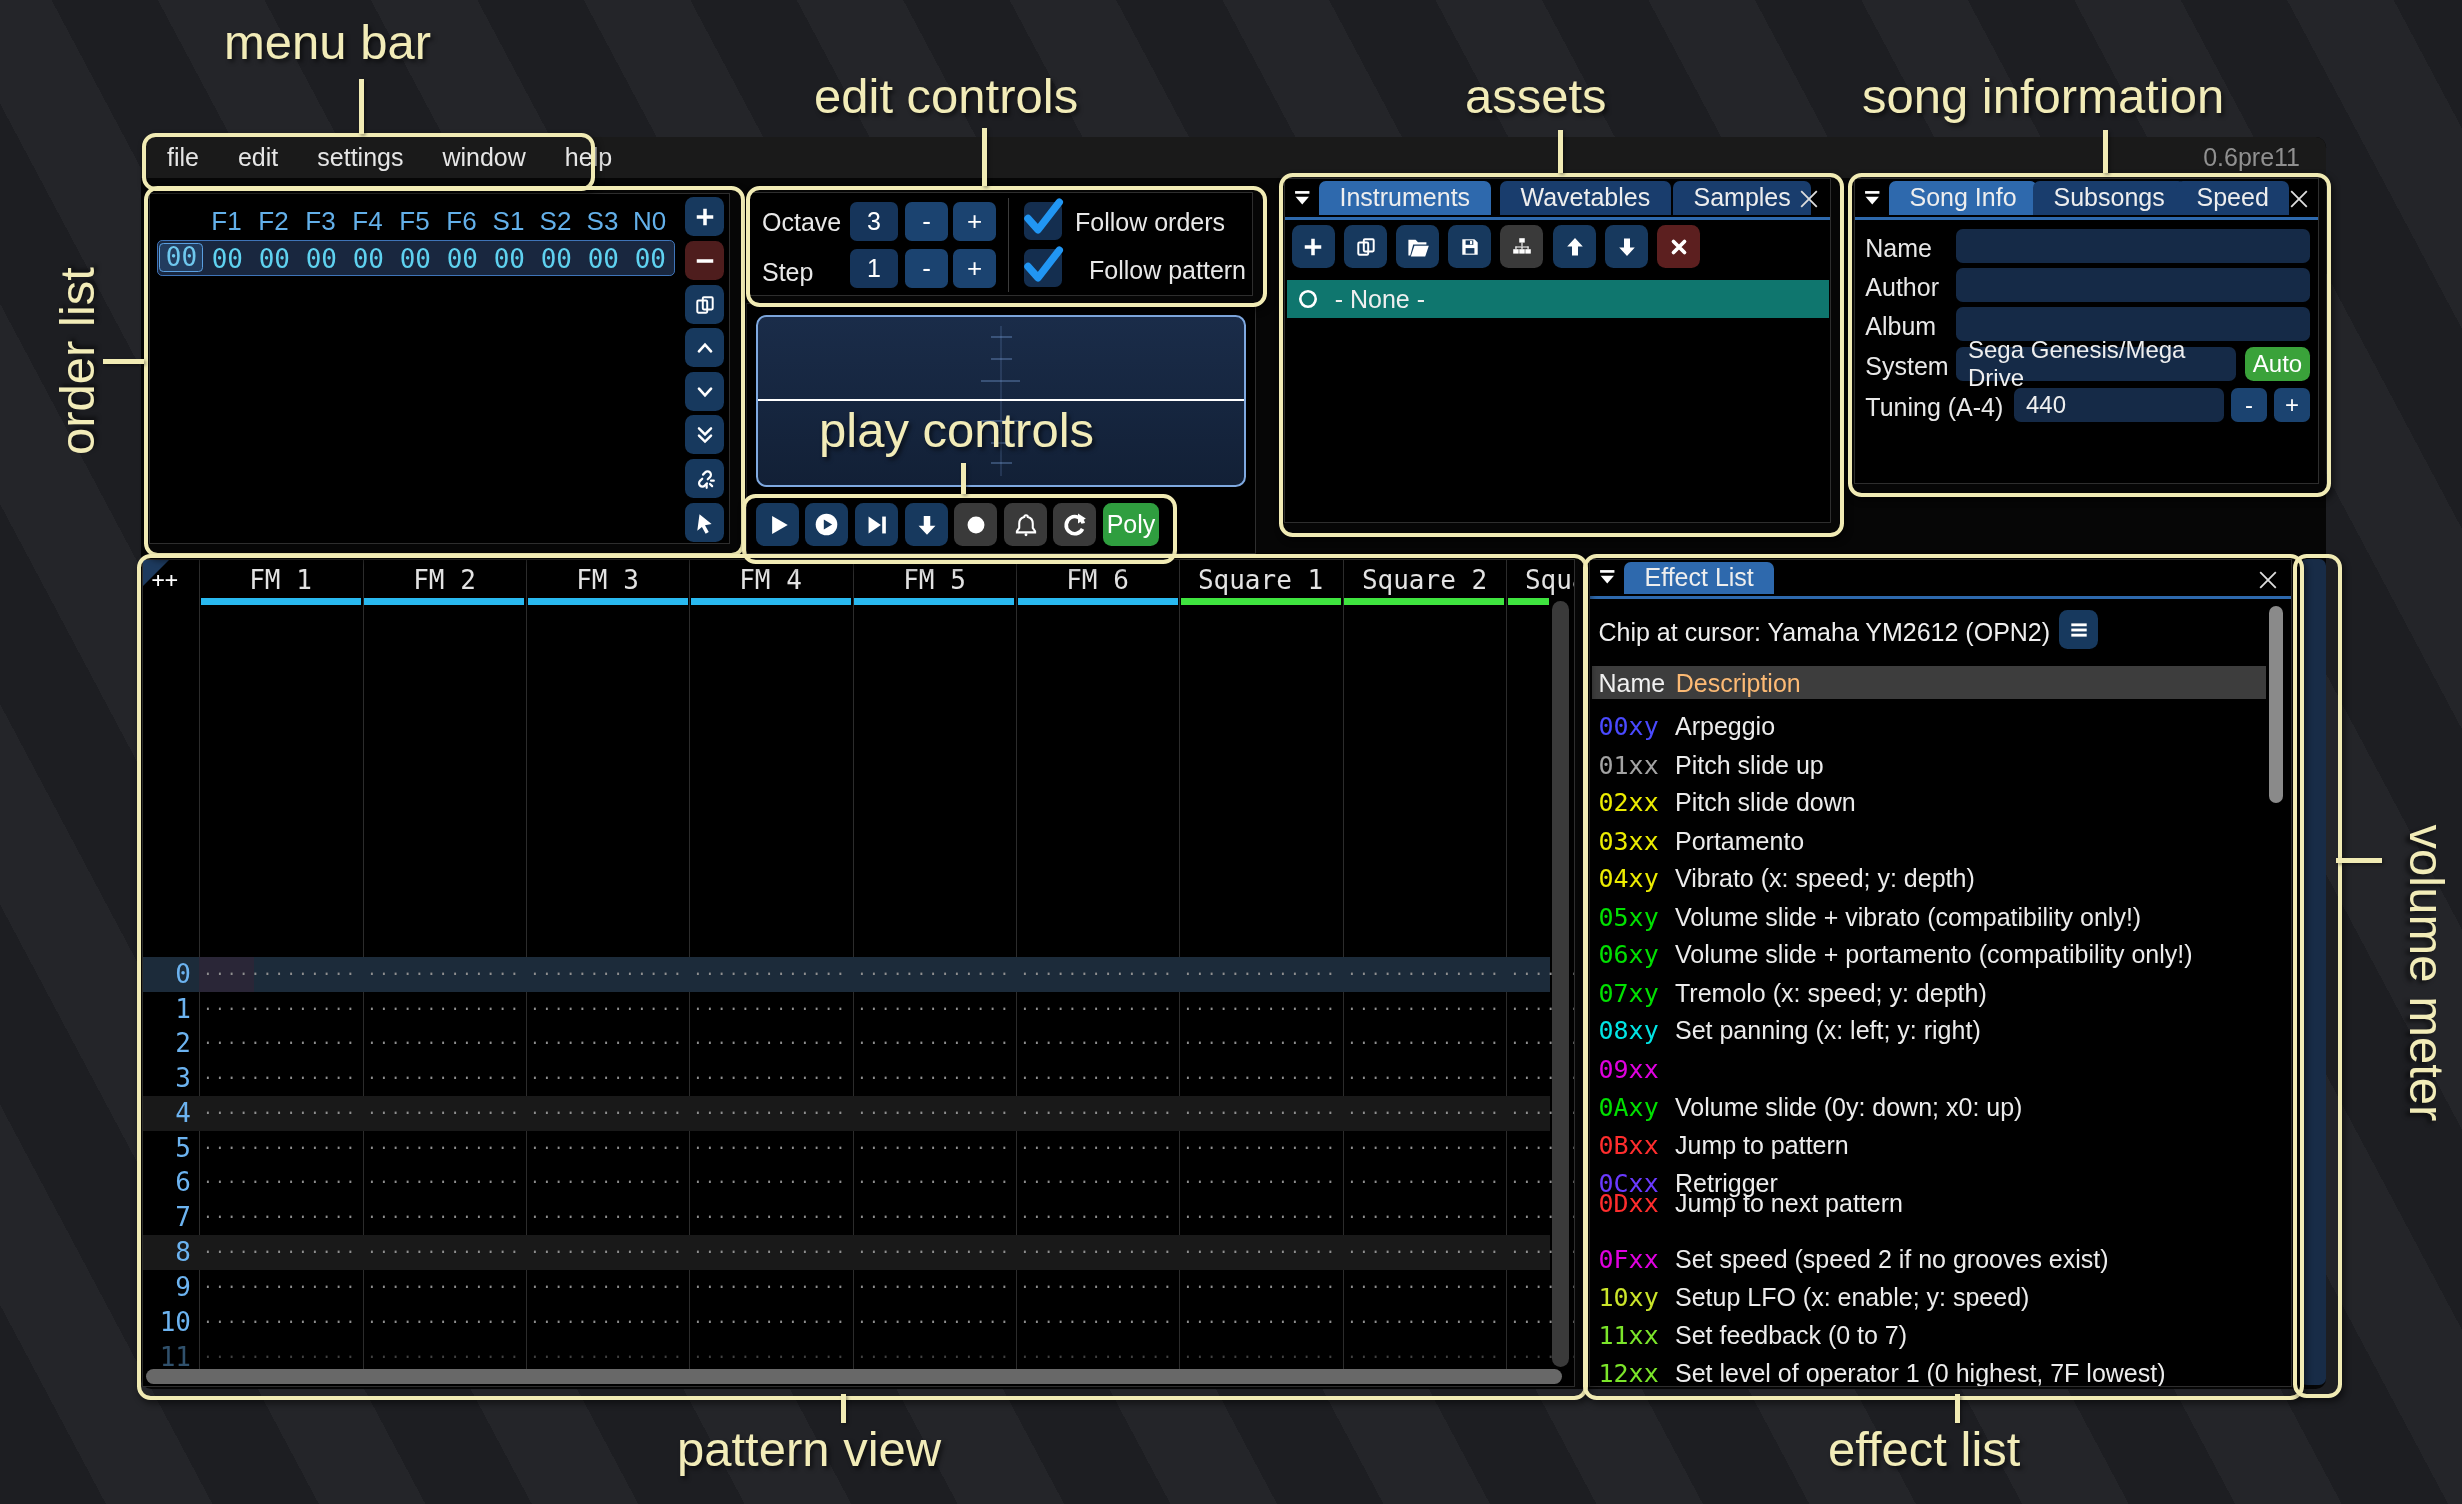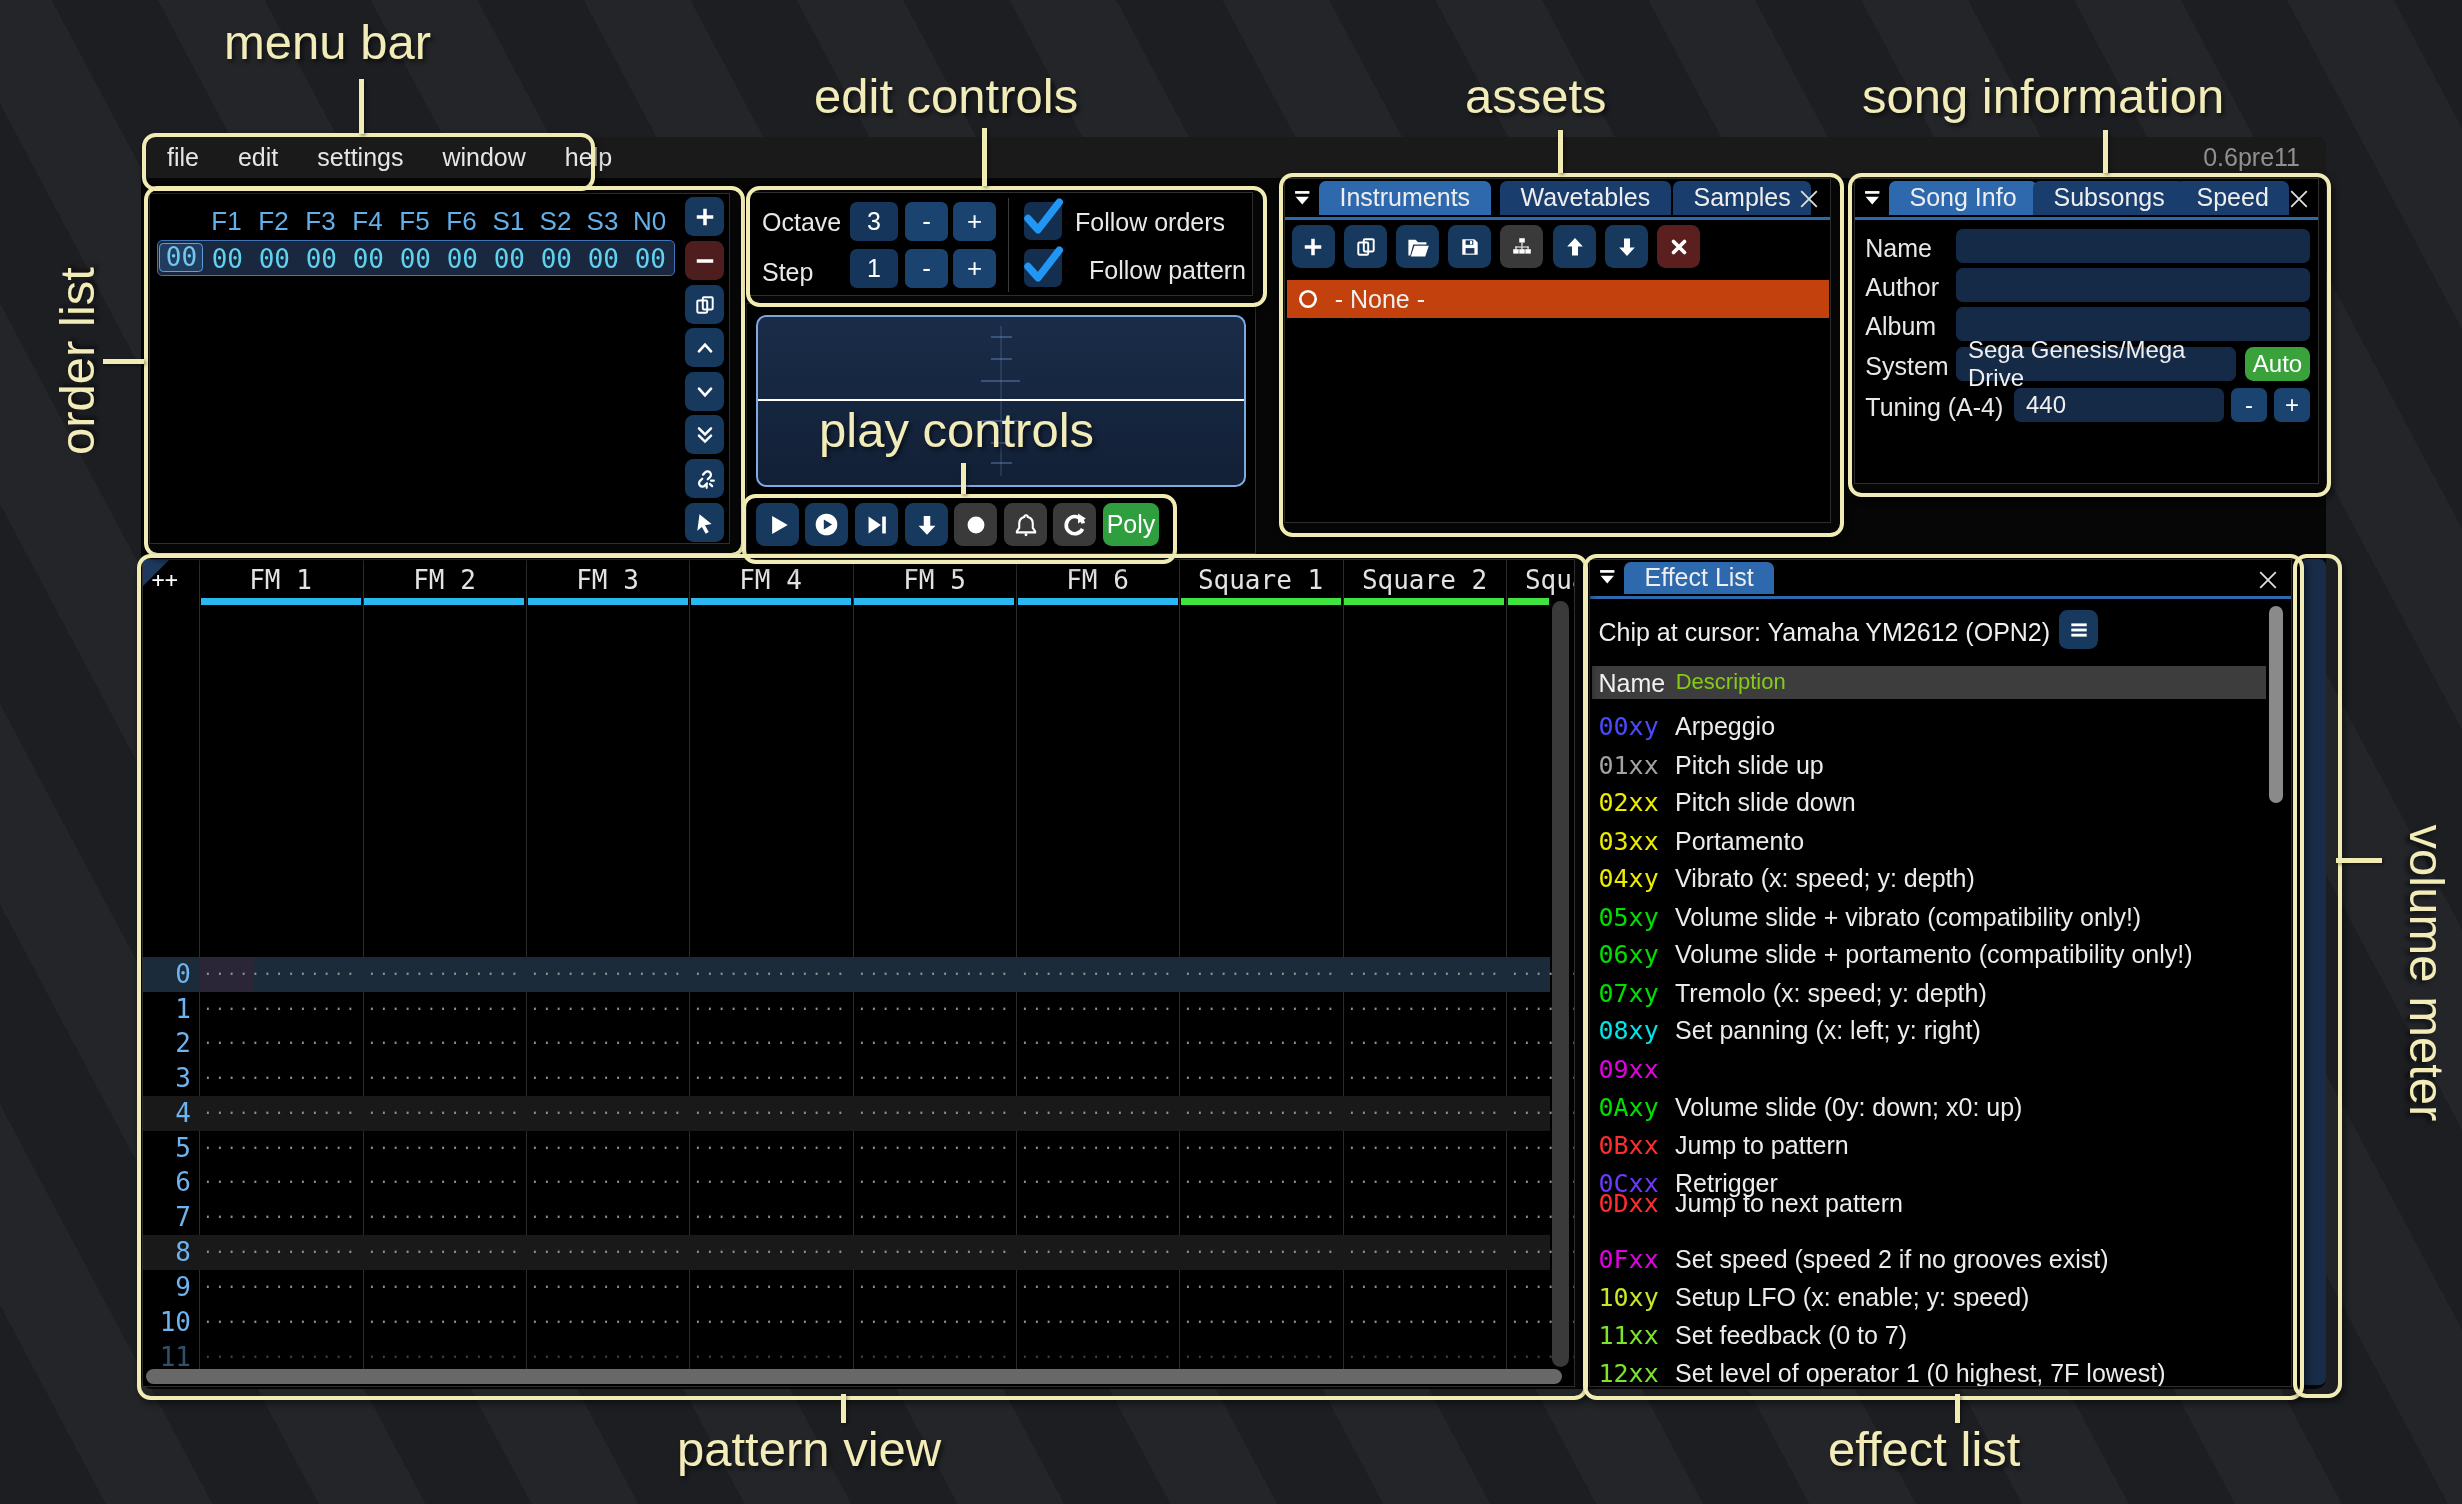--- a/index.html
+++ b/index.html
@@ -344,21 +344,21 @@
       </span>
     </div>
   <div class="btn dred" style="left:372px;top:46px;width:43px;height:43px">
       <span>
         <svg width="22" height="22" viewBox="0 0 20 20" fill="none" stroke="#fff" stroke-width="3.4" stroke-linecap="round">
           <path d="M5 5l10 10M15 5L5 15"></path>
         </svg>
       </span>
     </div>
 
-  <div style="position:absolute;left:1.7px;top:101px;width:542px;height:38px;background:#c2410c">
+  <div style="position:absolute;left:1.7px;top:101px;width:542px;height:38px;background:#0f766e">
     <span style="position:absolute;left:10.3px;top:7.7px">
         <svg width="22" height="22" viewBox="0 0 20 20" fill="none" stroke="#fff" stroke-width="2.4">
           <circle cx="10" cy="10" r="7"></circle>
         </svg>
       </span>
     <span style="position:absolute;left:48px;top:5.1px;font-size:25px;color:#efefef">- None -</span>
   </div>
 </div>
 
 <div class="panel" style="left:1854px;top:178px;width:465px;height:306px">
@@ -598,21 +598,21 @@
         <svg width="22" height="22" viewBox="0 0 20 20" fill="#fff">
           <rect x="3" y="4" width="14" height="2.6"></rect>
           <rect x="3" y="8.7" width="14" height="2.6"></rect>
           <rect x="3" y="13.4" width="14" height="2.6"></rect>
         </svg>
       </span>
     </div>
 
   <div style="position:absolute;left:1.7px;top:106px;width:674px;height:32.5px;background:#3d3d3d">
     <span style="position:absolute;left:6.8px;top:3.4px;font-size:25px;color:#f0f0f0">Name</span>
-    <span style="position:absolute;left:84px;top:3.4px;font-size:22px;color:#84cc16">Description</span>
+    <span style="position:absolute;left:84px;top:3.4px;font-size:25px;color:#fdba74">Description</span>
   </div>
 
   <div class="erow" style="top:147px">
       <span class="ecode" style="color: rgb(74, 74, 255);">00xy</span>
       <span class="edesc">Arpeggio</span>
     </div>
   <div class="erow" style="top:186px">
       <span class="ecode" style="color: #a3a3a3;">01xx</span>
       <span class="edesc">Pitch slide up</span>
     </div>

